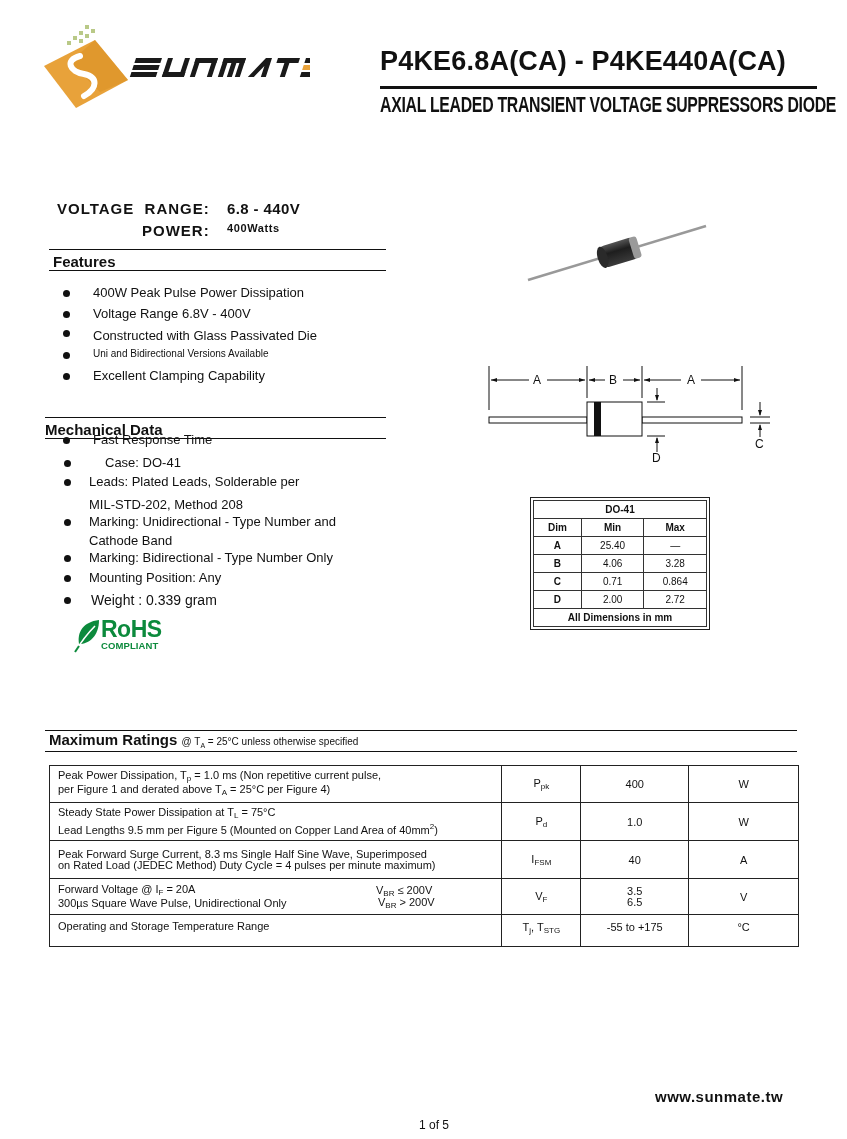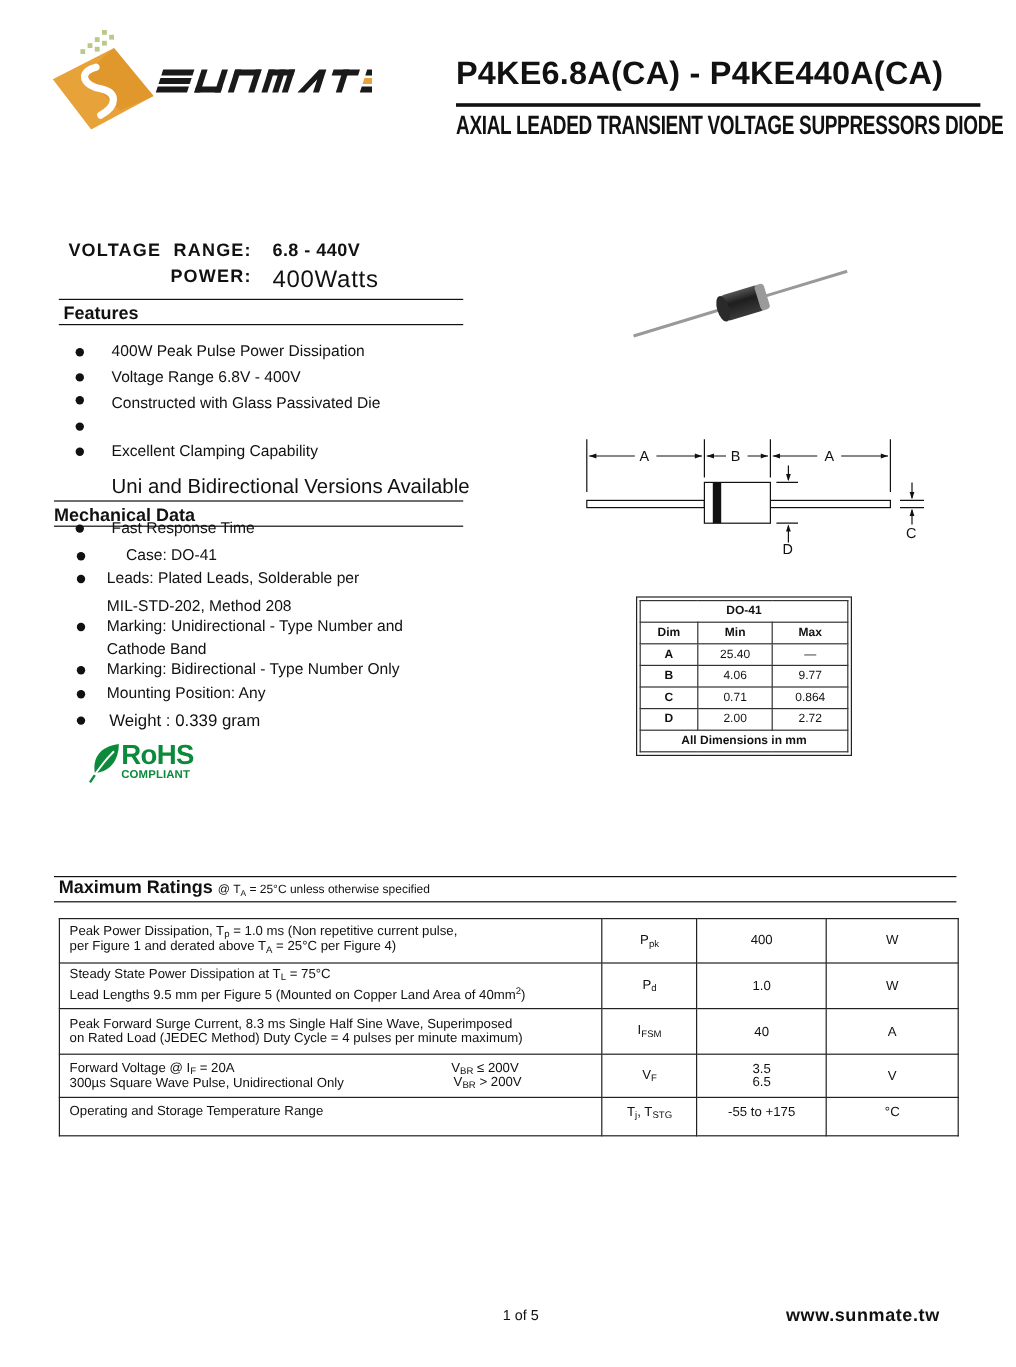--- a/index.html
+++ b/index.html
@@ -13,21 +13,21 @@
                 letter-spacing: 0.2px; white-space: nowrap; }
   .title-rule { left: 380px; top: 86px; width: 437px; height: 3px; background: #111; }
   .subtitle { left: 380px; top: 92px; width: 440px; font-size: 22px; font-weight: bold;
               transform: scaleX(0.72); transform-origin: left top; white-space: nowrap;
               letter-spacing: -0.4px; width: 610px; }
 
   
   .vr-label { left: 57px; top: 200px; font-size: 15px; font-weight: bold; letter-spacing: 1px; }
   .vr-value { left: 227px; top: 200px; font-size: 15px; font-weight: bold; letter-spacing: 0.4px; }
   .pw-label { left: 142px; top: 222px; font-size: 15px; font-weight: bold; letter-spacing: 1px; }
-  .pw-value { left: 227px; top: 222px; font-size: 20px; font-weight: normal; letter-spacing: 0.6px; }
+  .pw-value { left: 227px; top: 222px; font-size: 11px; font-weight: bold; letter-spacing: 0.6px; }
 
   .rule { height: 1px; background: #111; }
   .section-title { font-size: 15px; font-weight: bold; }
   .bullet-dot { position: absolute; width: 7px; height: 7px; border-radius: 50%; background: #111; }
 
   
   .dim-table { left: 530px; top: 497px; width: 180px; border: 1px solid #222; padding: 2px; box-sizing: border-box; }
   .dim-table table { width: 100%; border-collapse: collapse; font-size: 10px; }
   .dim-table td, .dim-table th { border: 1px solid #333; text-align: center; height: 17px; padding: 0; }
   .dim-table th { font-weight: bold; }
@@ -37,21 +37,21 @@
   .mr-title { left: 49px; top: 731px; font-size: 15px; font-weight: bold; white-space: nowrap; }
   .mr-cond { font-size: 10px; font-weight: normal; }
   .ratings { left: 49px; top: 765px; width: 750px; border-collapse: collapse; font-size: 11px; }
   .ratings td, .ratings th { border: 1px solid #222; vertical-align: middle; }
   .ratings th { font-weight: bold; font-size: 11px; height: 34px; }
   .ratings td.char { padding-left: 8px; line-height: 11px; text-align: left; }
   .ratings td.c { text-align: center; }
   .ratings sub { font-size: 8px; vertical-align: -2px; }
   .ratings sup { font-size: 8px; }
 
-  .footer-page { left: 419px; top: 1089px; font-size: 12px; }
+  .footer-page { left: 419px; top: 1118px; font-size: 12px; }
   .footer-url { left: 655px; top: 1088px; font-size: 15px; font-weight: bold; letter-spacing: 0.5px; }
 </style>
 </head>
 <body>
 
 <div class="abs logo">
   <svg width="270" height="90" viewBox="0 0 270 90">
     <g fill="#b9c987">
       <rect x="45" y="3" width="4" height="4"></rect>
         <rect x="51" y="7" width="4" height="4"></rect>
@@ -109,21 +109,21 @@
   <div style="position:relative; height:21px;">
       <span class="bullet-dot" style="left:1px; top:5px;"></span>
       <span style="position:absolute; left:31px; top:0; font-size:13px;">Voltage Range 6.8V - 400V</span>
     </div>
   <div style="position:relative; height:21px;">
       <span class="bullet-dot" style="left:1px; top:3px;"></span>
       <span style="position:absolute; left:31px; top:1px; font-size:13px;">Constructed with Glass Passivated Die</span>
     </div>
   <div style="position:relative; height:20px;">
       <span class="bullet-dot" style="left:1px; top:4px;"></span>
-      <span style="position:absolute; left:31px; top:0; font-size:17px;margin-top:48px;">Uni and Bidirectional Versions Available</span>
+      <span style="position:absolute; left:31px; top:0; font-size:10px;">Uni and Bidirectional Versions Available</span>
     </div>
   <div style="position:relative; height:19px;">
       <span class="bullet-dot" style="left:1px; top:5px;"></span>
       <span style="position:absolute; left:31px; top:0; font-size:13px;">Excellent Clamping Capability</span>
     </div>
   <div style="position:relative; height:20px;margin-top:44px;">
       <span class="bullet-dot" style="left:1px; top:6px;"></span>
       <span style="position:absolute; left:31px; top:1px; font-size:13px;">Fast Response Time</span>
     </div>
 </div>
@@ -255,21 +255,21 @@
       <th>Max</th>
     </tr>
     <tr>
       <td class="dim">A</td>
       <td>25.40</td>
       <td>—</td>
     </tr>
     <tr>
       <td class="dim">B</td>
       <td>4.06</td>
-      <td>9.77</td>
+      <td>3.28</td>
     </tr>
     <tr>
       <td class="dim">C</td>
       <td>0.71</td>
       <td>0.864</td>
     </tr>
     <tr>
       <td class="dim">D</td>
       <td>2.00</td>
       <td>2.72</td>

